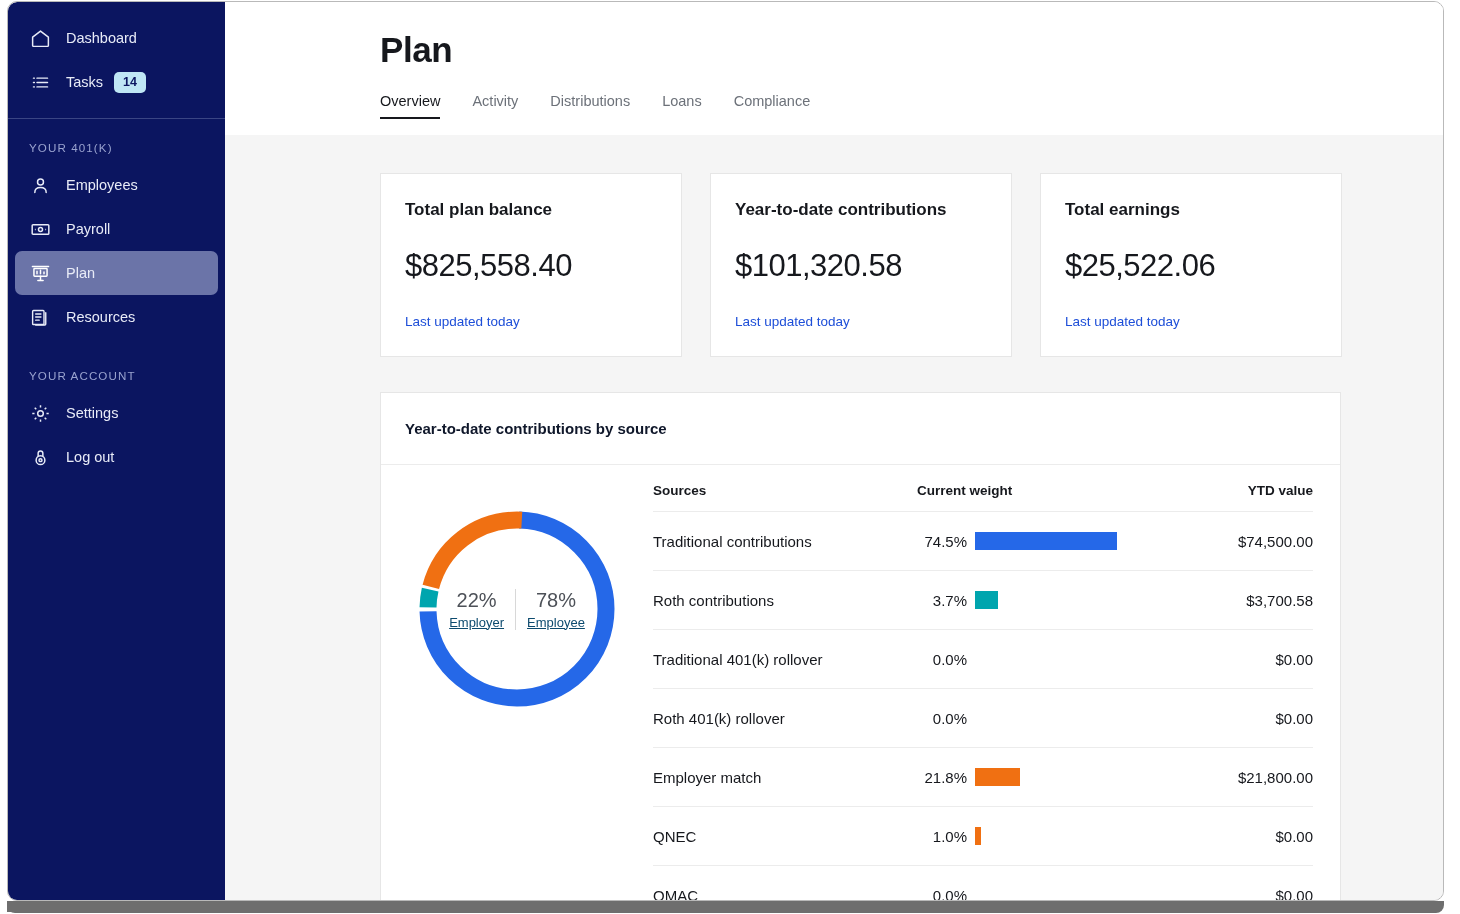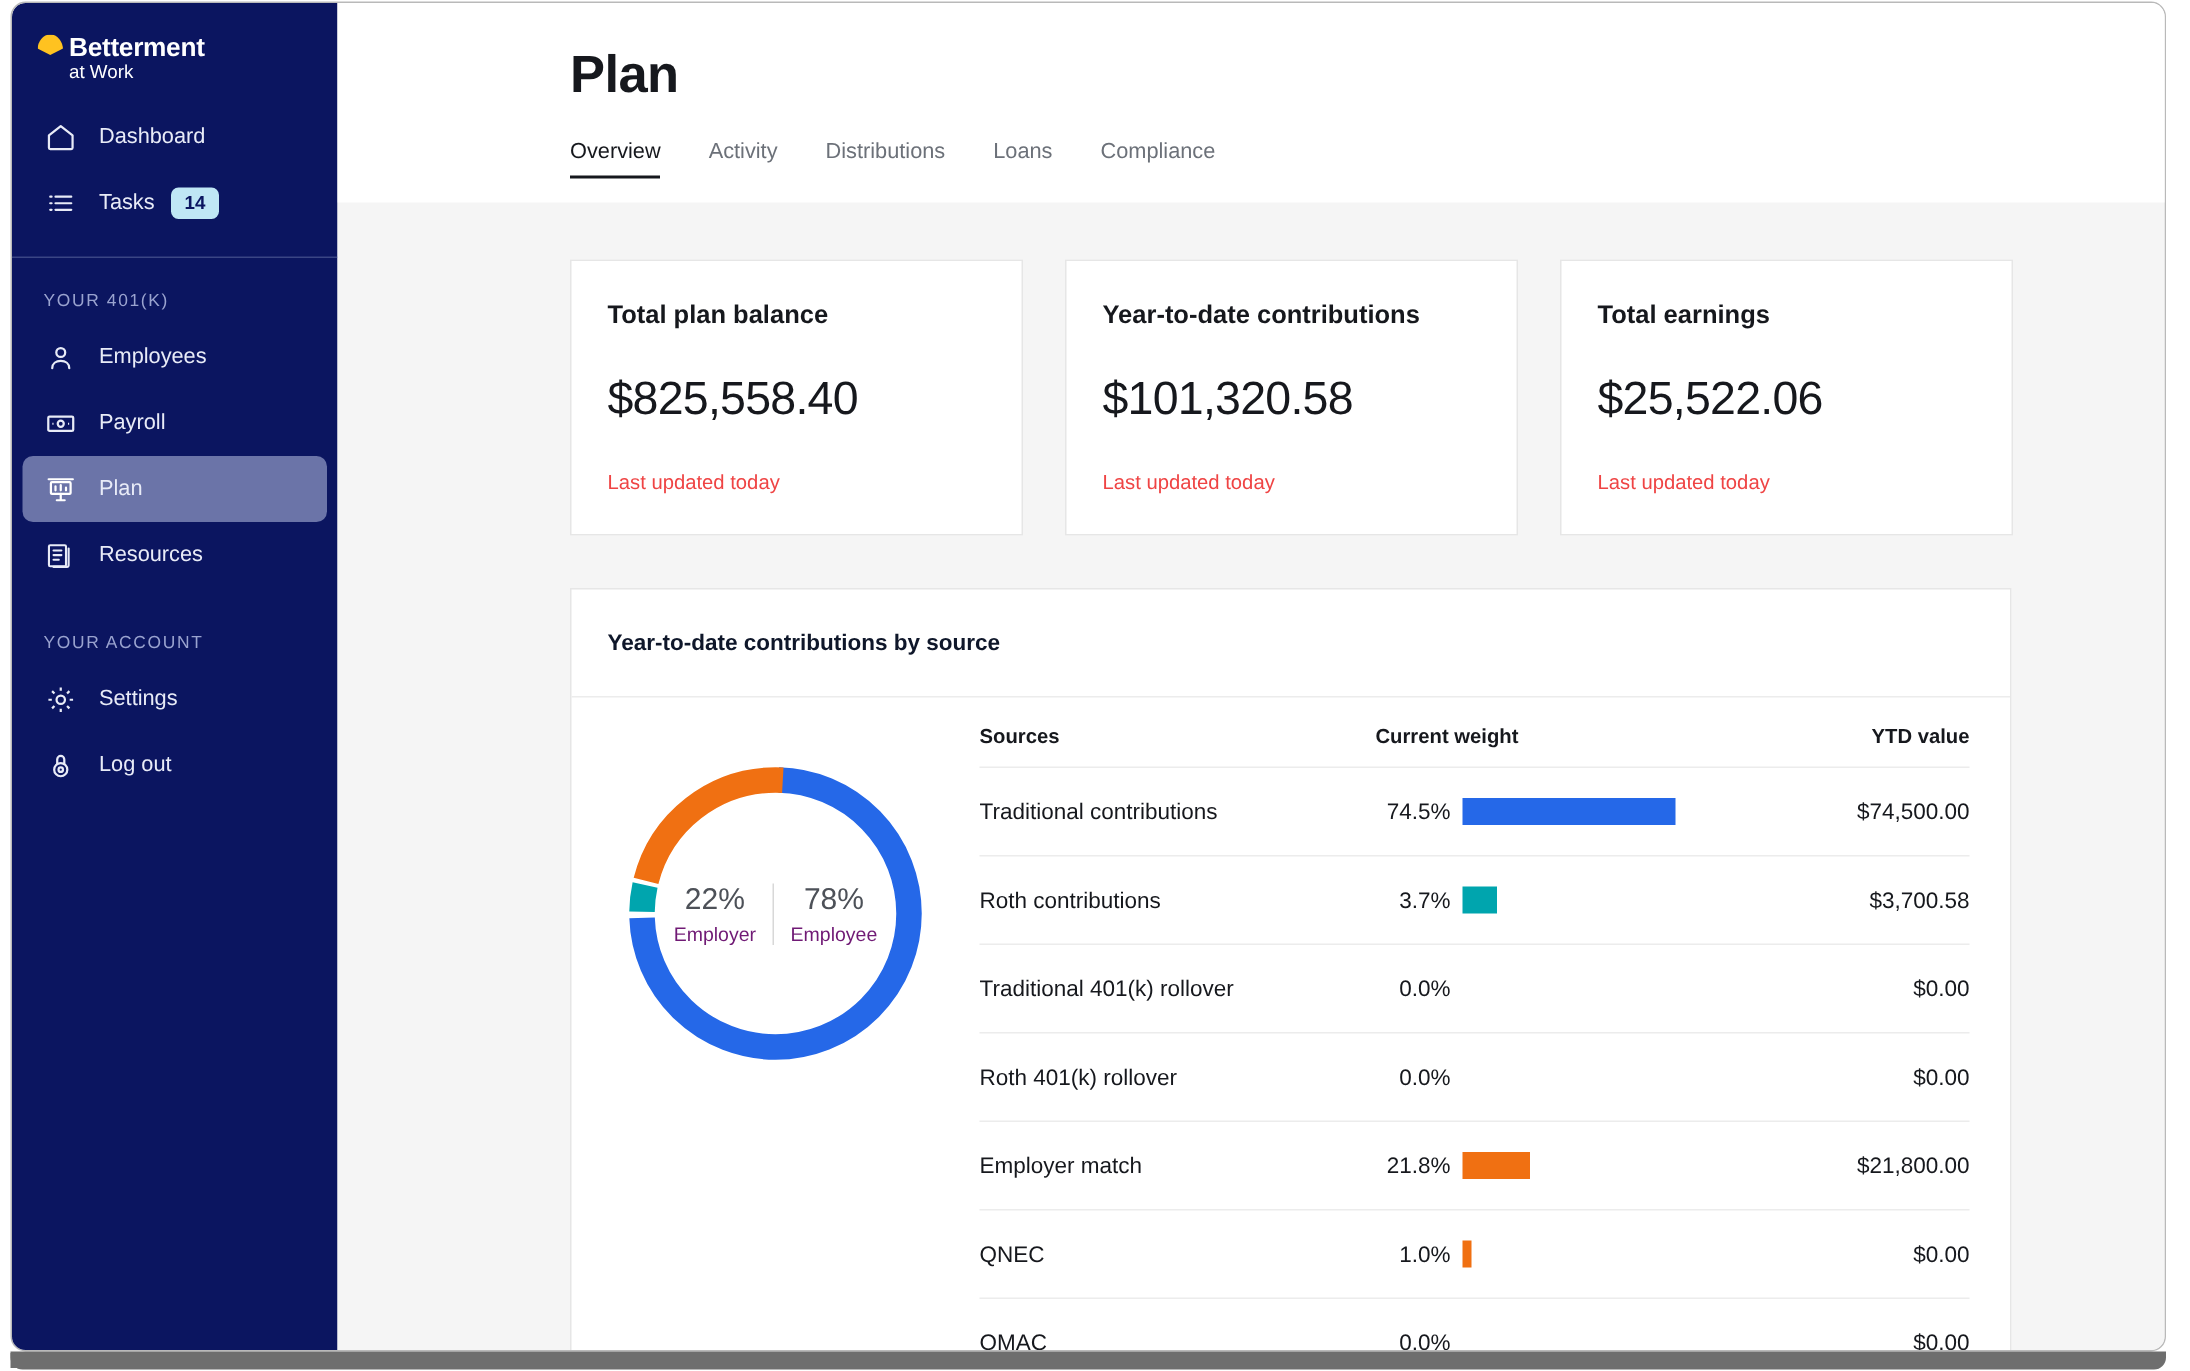--- a/index.html
+++ b/index.html
@@ -140,21 +140,21 @@
     padding: 26px 24px 0 24px;
   }
   .stat-title {
     font-size: 17px; font-weight: bold; color: #16181d;
   }
   .stat-value {
     font-size: 31px; color: #16181d;
     margin-top: 28px; letter-spacing: -.5px;
   }
   .stat-meta {
-    font-size: 13.5px; color: #ef4444;
+    font-size: 13.5px; color: #1d4ed8;
     margin-top: 30px;
   }
 
   
   #contrib-panel {
     margin-top: 35px;
     width: 961px;
     background: #ffffff;
     border: 1px solid #e6e6e6;
   }
@@ -175,21 +175,21 @@
   #donut { position: relative; width: 212px; height: 212px; }
   #donut svg { display: block; }
   #donut-center {
     position: absolute; inset: 0;
     display: flex; align-items: center; justify-content: center;
   }
   #donut-split { display: flex; align-items: stretch; }
   .donut-col { padding: 0 11px; text-align: center; }
   .donut-col + .donut-col { border-left: 1px solid #d8d8d8; }
   .donut-pct { font-size: 20px; color: #4d5158; }
-  .donut-lbl { font-size: 13px; color: #701a75; margin-top: 3px; }
+  .donut-lbl { font-size: 13px; color: #0c4a6e; margin-top: 3px; text-decoration: underline; }
 
   
   #contrib-table { flex: 1; padding-right: 27px; }
   .thead {
     display: flex; align-items: flex-end;
     font-size: 13.5px; font-weight: bold; color: #16181d;
     padding-bottom: 13px;
   }
   .trow {
     display: flex; align-items: center;
@@ -212,27 +212,20 @@
     width: 147px; flex: 0 0 147px; text-align: right;
   }
 </style>
 </head>
 <body>
 
 <div id="window-frame">
 
   <nav id="sidebar">
 
-    <div id="brand">
-      <div id="brand-row">
-        <span class="brand-mark"></span>
-        <span id="brand-name">Betterment</span>
-      </div>
-      <div id="brand-sub">at Work</div>
-    </div>
 
     <div class="nav-group">
 
       <div class="nav-item">
         <span class="nav-icon">
           <svg width="21" height="21" viewBox="0 0 24 24" fill="none" stroke="#e8ebf7" stroke-width="1.7" stroke-linecap="round" stroke-linejoin="round">
             <path d="M3 10.5 12 3.5l9 7V20a1 1 0 0 1-1 1H4a1 1 0 0 1-1-1z"></path>
           </svg>
         </span>
         <span>Dashboard</span>

